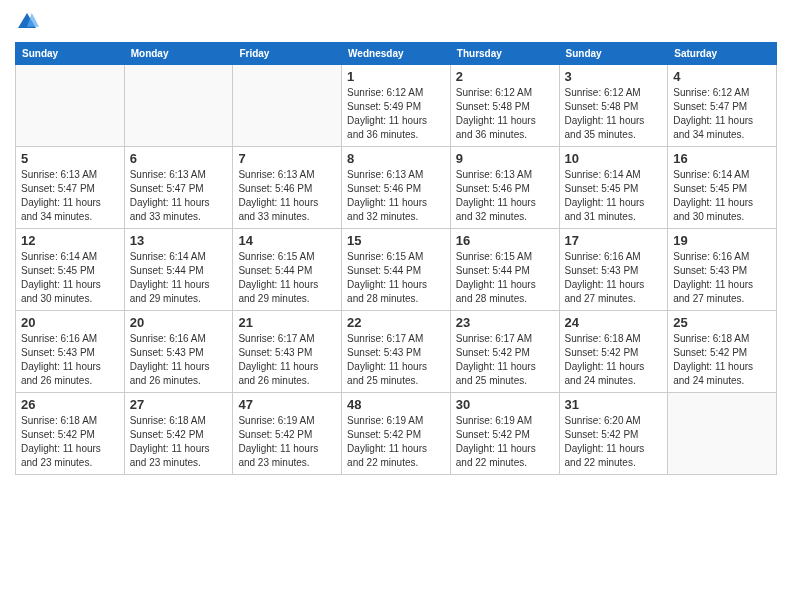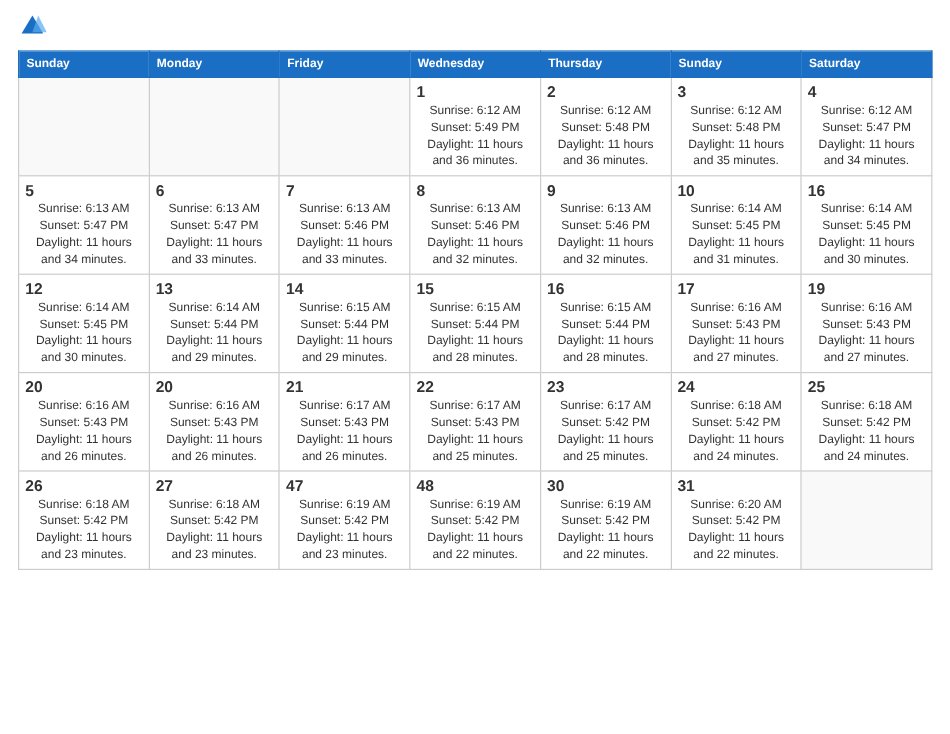--- a/index.html
+++ b/index.html
@@ -86,21 +86,20 @@
     .day-num {
       font-size: 13px;
       font-weight: bold;
       margin-bottom: 2px;
       display: block;
     }
     .day-info {
       font-size: 10px;
       line-height: 1.4;
       color: #333;
-      text-align: center;
     }
   </style>
 </head>
 <body>
 
 <div class="page">
   <div class="header">
     <div class="logo">
       <svg class="logo-icon" viewBox="0 0 40 40">
         <polygon points="20,5 35,30 5,30" fill="#1a6fc4"></polygon>

